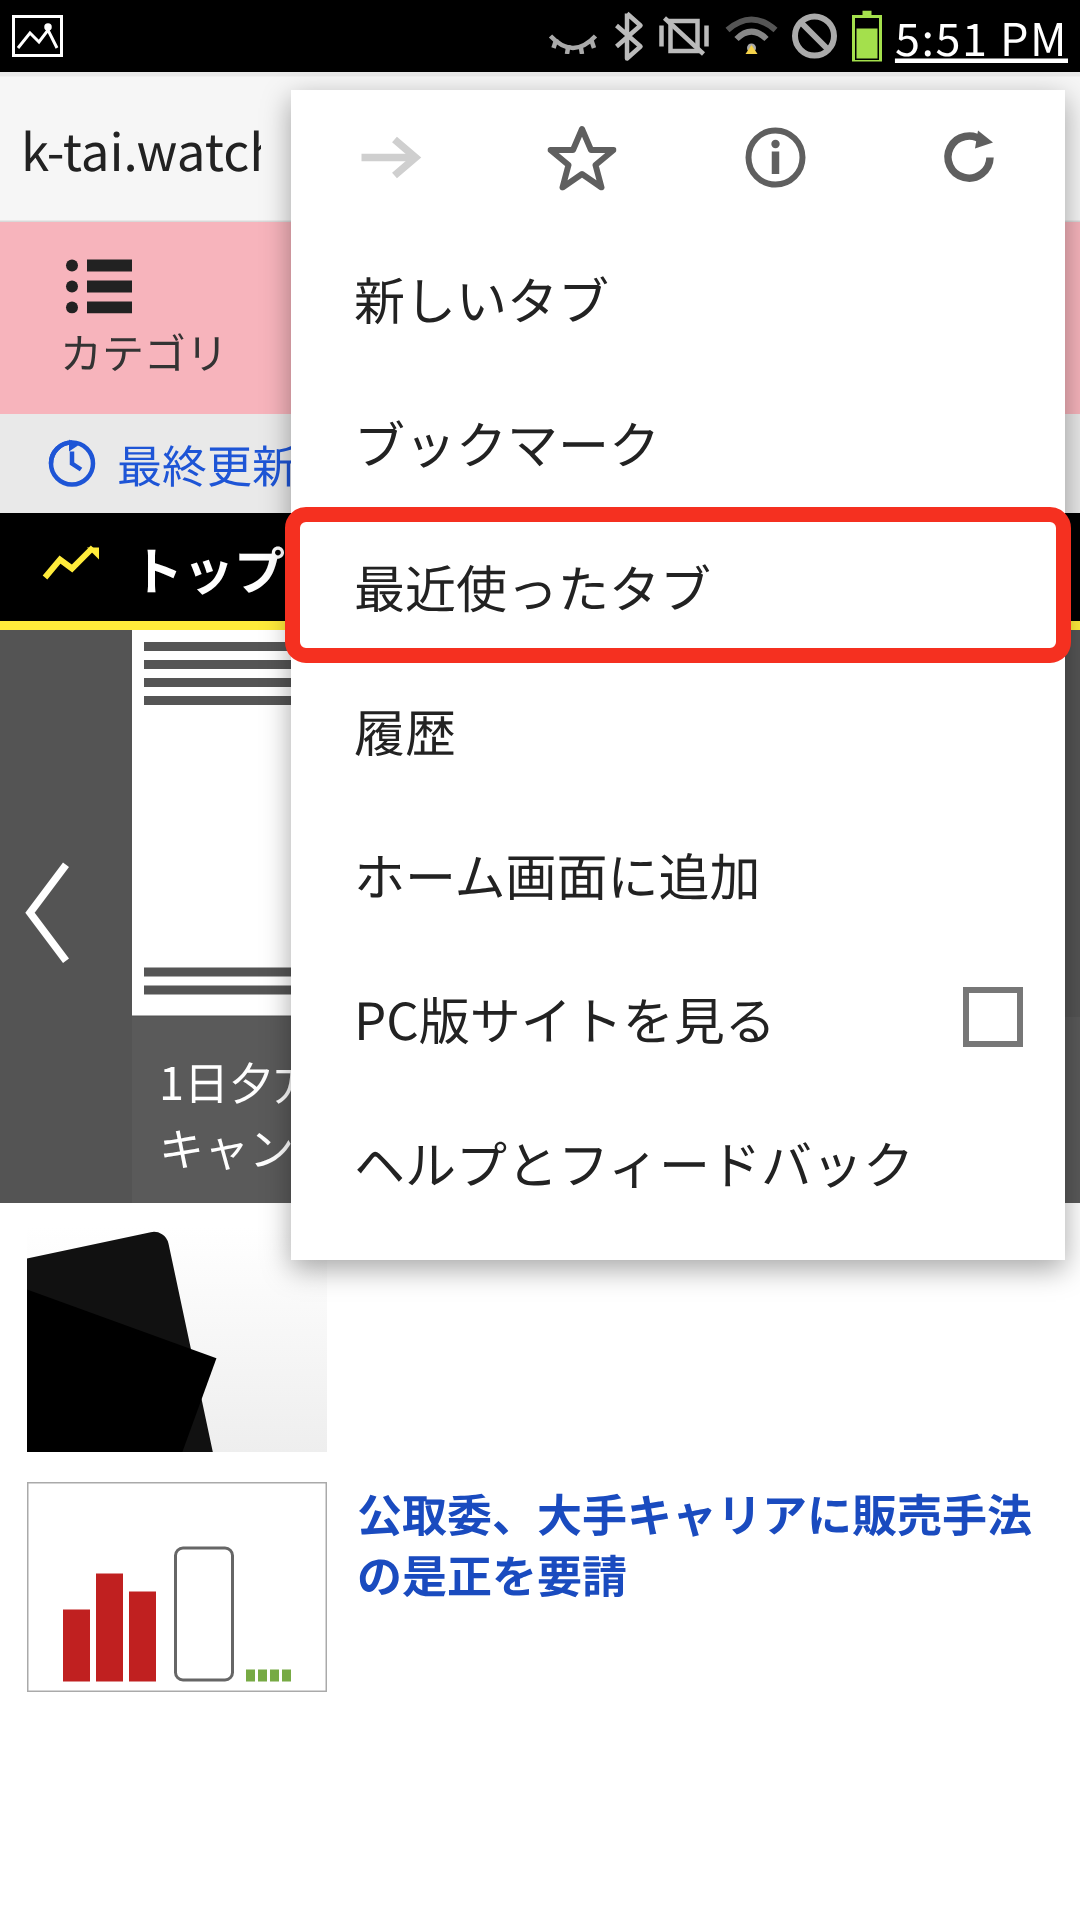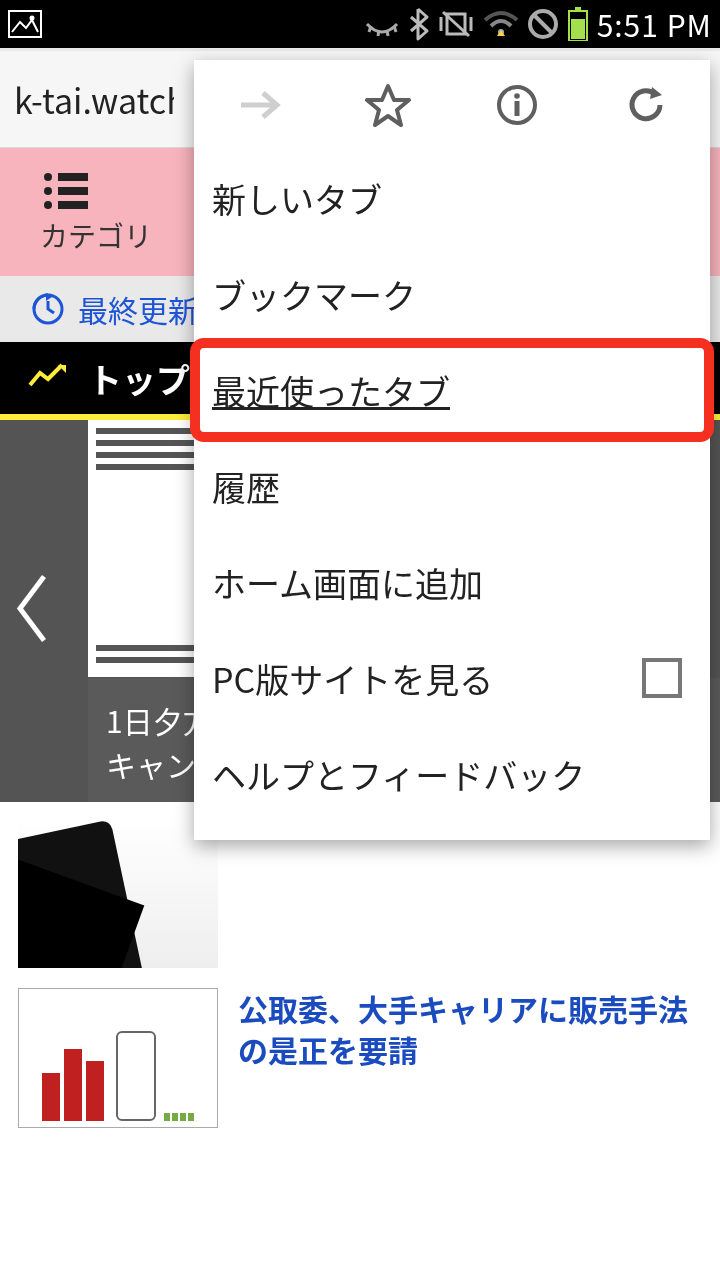--- a/index.html
+++ b/index.html
@@ -1,18 +1,18 @@
 <!DOCTYPE html>
 <html><head>
 <meta charset="utf-8">
 <style>
   * { margin: 0; padding: 0; box-sizing: border-box; }
   html, body { width: 720px; height: 1280px; overflow: hidden; font-family: "Noto Sans CJK JP", "Hiragino Sans", sans-serif; background: #fff; }
   
-  .status-bar { height: 48px; background: #000; color: #fff; display: flex; align-items: center; justify-content: space-between; padding: 0 8px; }
+  .status-bar { height: 48px; background: #000; color: #fff; display: flex; align-items: center; justify-content: space-between; padding: 0 8px; text-decoration: underline; }
   .status-left { display: flex; align-items: center; gap: 6px; }
   .status-right { display: flex; align-items: center; gap: 8px; }
   .status-time { font-size: 30px; color: #fff; font-weight: 400; letter-spacing: 1px; }
   .st-icon svg { display: block; }
   
   .browser-bar { height: 100px; background: #f6f6f6; border-bottom: 1px solid #d9d9d9; display: flex; align-items: center; padding: 0 14px; border-top: 3px solid #e9e9e9; }
   .url-field { flex: none; width: 160px; font-size: 34px; color: #222; white-space: nowrap; overflow: hidden; }
   
   .category-bar { height: 128px; background: #f7b4bc; display: flex; align-items: center; padding-left: 40px; }
   .cat-item { display: flex; flex-direction: column; align-items: flex-start; color: #333; }
@@ -41,23 +41,23 @@
   .diagram-thumb .bar { width: 18px; background:#c02020; }
   .diagram-thumb .bar.b1{height:48px;} .diagram-thumb .bar.b2{height:72px;} .diagram-thumb .bar.b3{height:60px;}
   .diagram-thumb .side { width:40px; height:90px; border:2px solid #666; border-radius:6px; margin-left:8px; }
   .diagram-thumb .dots { display:flex; gap:2px; margin-left:4px; }
   .diagram-thumb .dot{ width:6px; height:8px; background: #7a4; }
   
   .menu-panel { position: absolute; top: 60px; right: 10px; width: 516px; background: #fff; box-shadow: 0 6px 18px rgba(0,0,0,0.35); z-index: 50; padding-bottom: 18px; }
   .menu-icon-row { height: 90px; display: flex; align-items: center; justify-content: space-around; }
   .menu-icon-row .mi { width: 54px; height: 54px; display:flex; align-items:center; justify-content:center; color:#5f5f5f; }
   .menu-icon-row .mi.disabled { color:#cfcfcf; }
-  .menu-item { height: 96px; display: flex; align-items: center; padding: 0 18px; font-size: 34px; color: #222; position: relative; }
+  .menu-item { height: 96px; display: flex; align-items: center; padding: 0 42px; font-size: 34px; color: #222; position: relative; }
   .menu-item .checkbox { position: absolute; right: 28px; width: 40px; height: 40px; border: 4px solid #777; }
-  .menu-item.highlighted { outline: 10px solid #f53020; outline-offset: -6px; border-radius: 10px; text-decoration: underline; }
+  .menu-item.highlighted { outline: 10px solid #f53020; outline-offset: -6px; border-radius: 10px; }
 </style>
 </head>
 <body>
 
 <div class="status-bar">
   <div class="status-left">
     <span class="st-icon">
       <svg width="34" height="28" viewBox="0 0 34 28">
           <rect x="1" y="1" width="32" height="26" fill="none" stroke="#fff" stroke-width="2"></rect>
           <polyline points="4,22 12,12 18,18 24,10 30,22" fill="none" stroke="#fff" stroke-width="2"></polyline>

